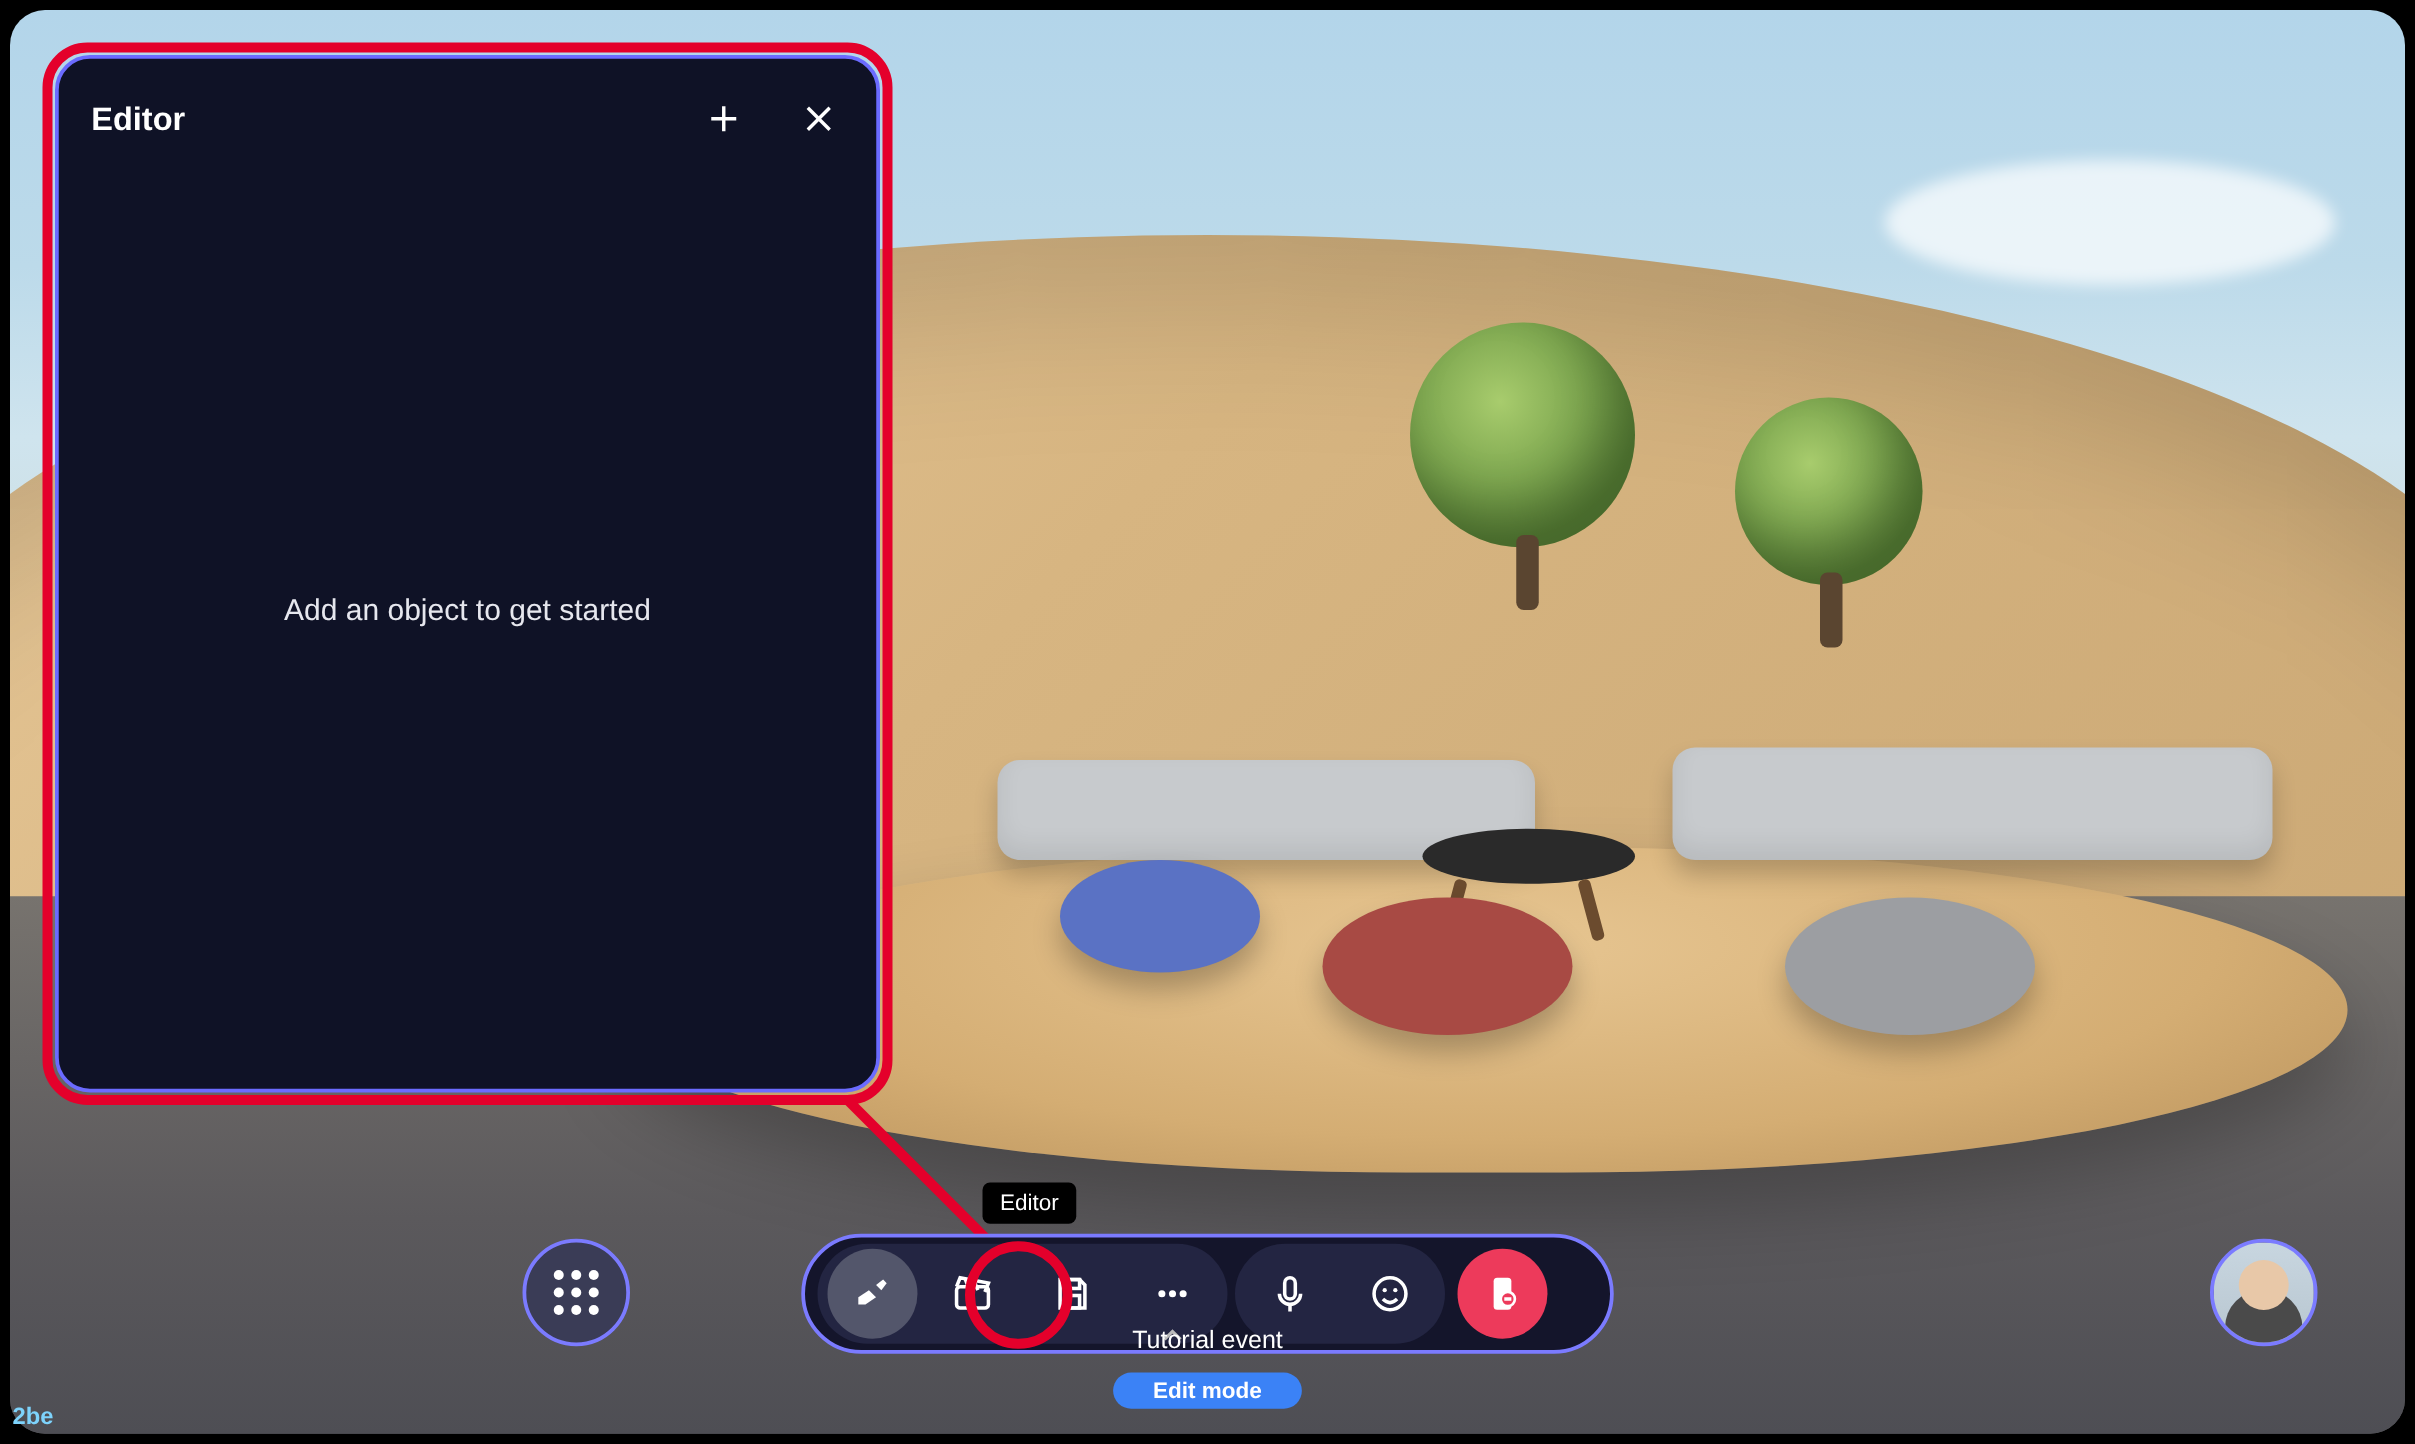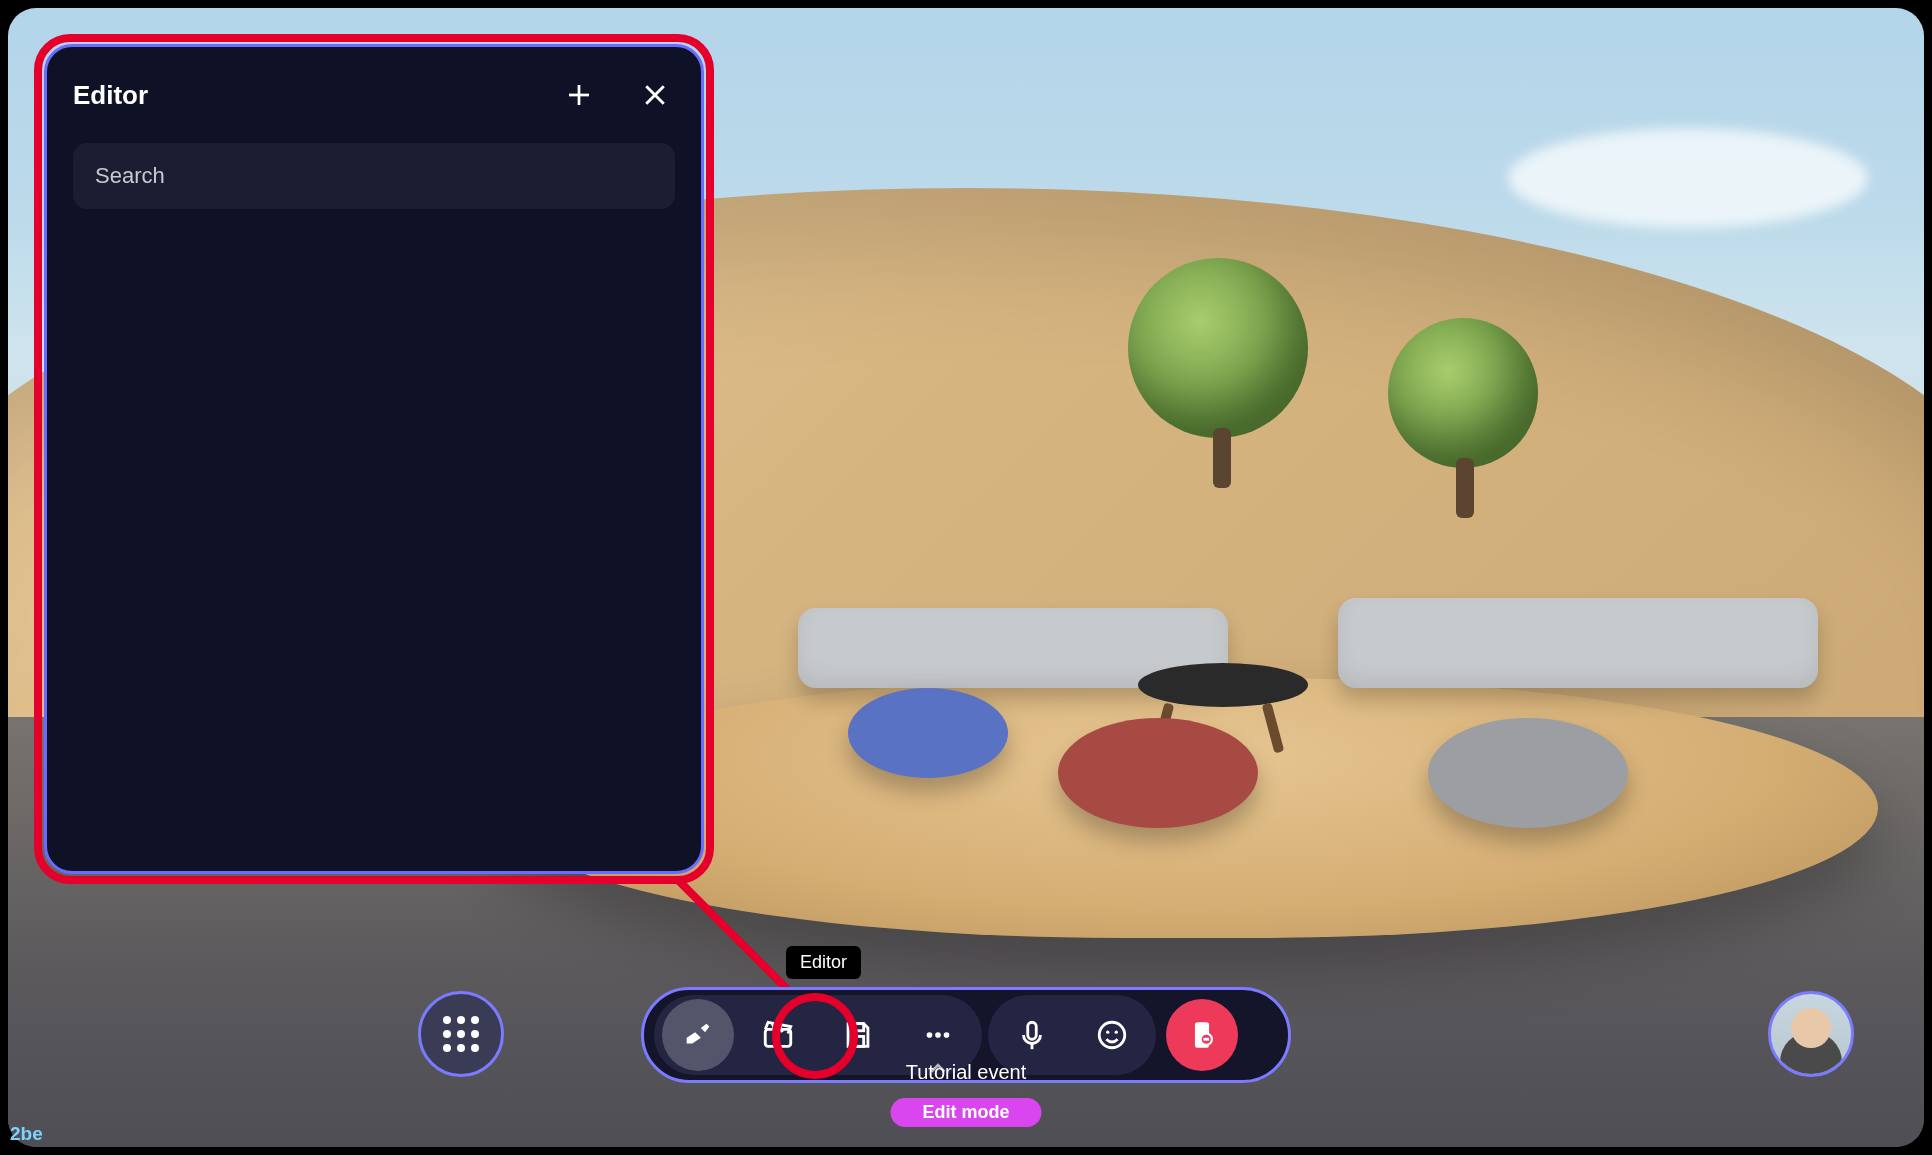--- a/index.html
+++ b/index.html
@@ -142,21 +142,21 @@
   }
   .avatar-head { width:40px; height:40px; border-radius:50%; background:#e8c8a8; position:absolute; top:14px; }
   .avatar-body { width:62px; height:42px; border-radius:30px 30px 0 0; background:#4a4a4a; }
 
   
   .footer-labels {
     position:absolute; left:50%; transform:translateX(-50%); bottom:28px;
     display:flex; align-items:center; gap:14px; color:#fff; font-size:20px;flex-direction:column;
   }
   .edit-mode-pill {
-    background:#d946ef; color:#fff; padding:4px 32px; border-radius:20px; font-weight:600; font-size:18px;
+    background:#3b82f6; color:#fff; padding:4px 32px; border-radius:20px; font-weight:600; font-size:18px;
   }
   .corner-text { position:absolute; left:10px; bottom:10px; color:#7dd3fc; font-size:19px;font-weight:bold; }
 </style>
 </head>
 <body>
 
 <div class="viewport">
   <div class="scene">
     <div class="sky-cloud" style="left:120px; top:60px; width:300px; height:90px;"></div>
     <div class="sky-cloud" style="left:1500px; top:120px; width:360px; height:100px;"></div>
@@ -191,23 +191,21 @@
             </svg>
         </div>
         <div class="icon-btn">
           <svg viewBox="0 0 24 24">
               <line x1="5" y1="5" x2="19" y2="19"></line>
               <line x1="19" y1="5" x2="5" y2="19"></line>
             </svg>
         </div>
       </div>
     </div>
-    <div class="search-box">
-      <input type="text" placeholder="Search" style="">
-    </div>
+    <div class="empty-msg">Add an object to get started</div>
   </div>
 
   <svg class="connector" viewBox="0 0 170 140">
     <line x1="0" y1="0" x2="130" y2="130"></line>
   </svg>
 
   <div class="tooltip">Editor</div>
 
   <div class="menu-btn">
     <div class="menu-dots">

